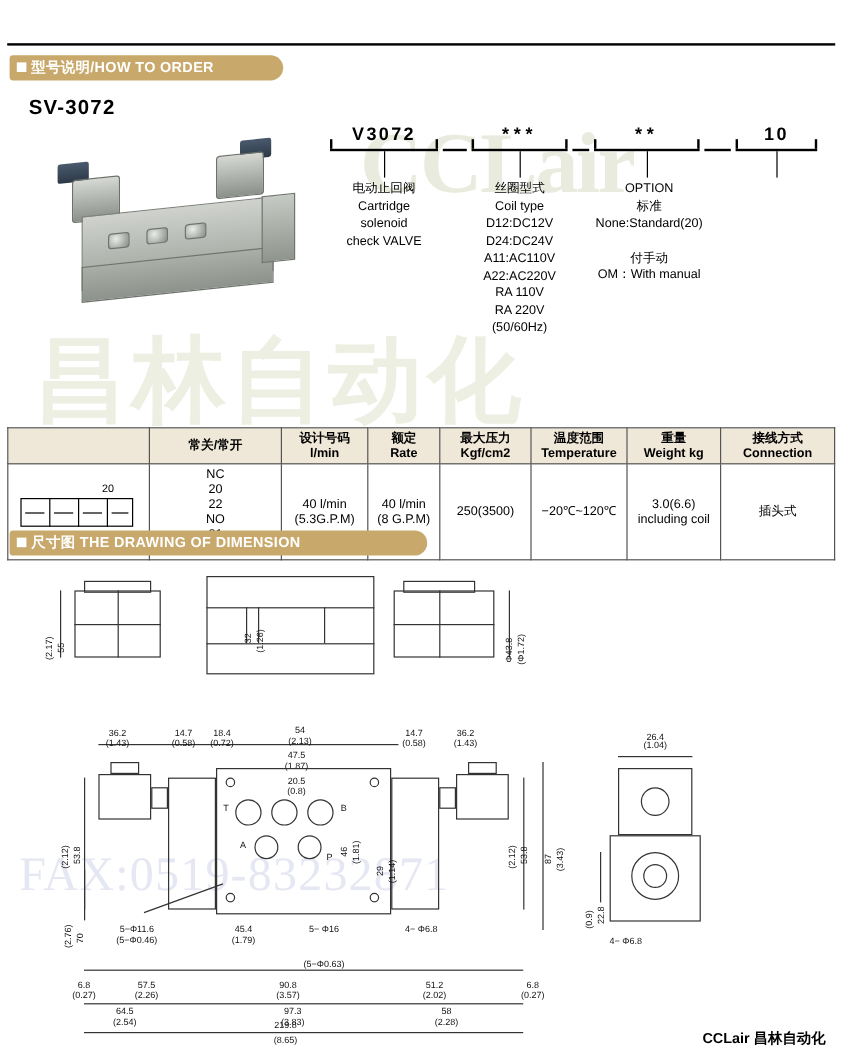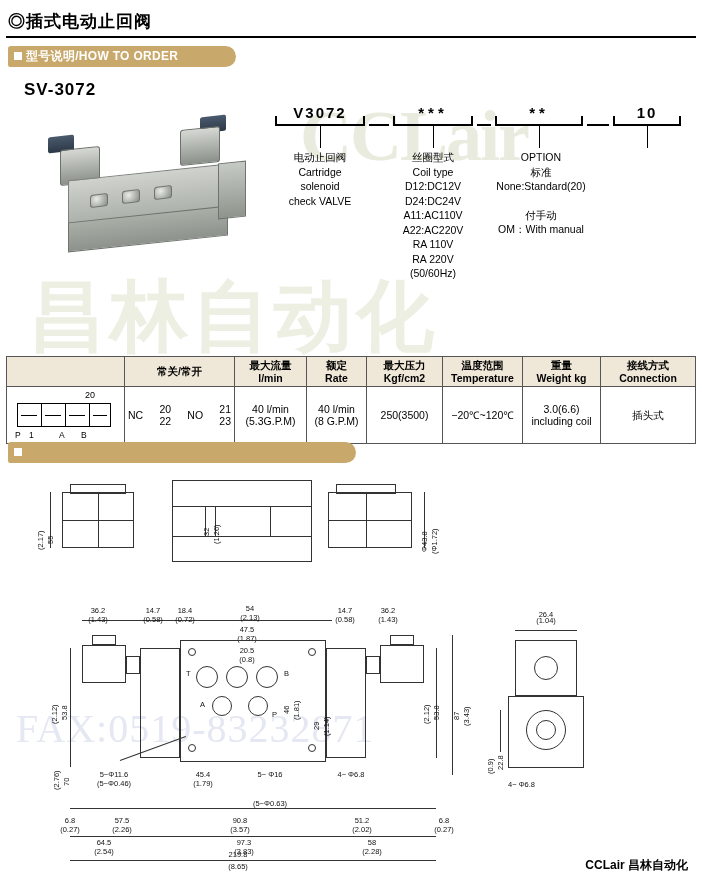--- a/index.html
+++ b/index.html
@@ -197,21 +197,20 @@
   .footer {
     position: absolute; right: 14px; bottom: 8px;
     font-size: 12px; font-weight: bold;
   }
 </style>
 </head>
 <body>
 
 <div class="page">
 
-  <div class="main-title">◎插式电动止回阀</div>
   <div class="title-underline"></div>
 
   <div class="wm-logo">CCLair</div>
   <div class="wm-cn">昌林自动化</div>
   <div class="wm-fax">FAX:0519-83232871</div>
 
   <div class="banner" id="banner-order">
     <span class="sq"></span>
     <span>型号说明/HOW TO ORDER</span>
   </div>
@@ -273,21 +272,21 @@
       <div>OM：With manual</div>
     </div>
   </div>
 
   <table class="spec-table">
     <thead>
       <tr>
         <th class="sym-cell"></th>
         <th style="width:110px;margin-left:48px;">常关/常开</th>
         <th style="width:72px;">
-          <div>最大流量</div>
+          <div>设计号码</div>
           <div>l/min</div>
         </th>
         <th style="width:60px;">
           <div>额定</div>
           <div>Rate</div>
         </th>
         <th style="width:76px;">
           <div>最大压力</div>
           <div>Kgf/cm2</div>
         </th>
@@ -318,21 +317,21 @@
             <div class="arrowline" style="left:38px; width:16px;"></div>
             <div class="arrowline" style="left:62px; width:16px;"></div>
             <div class="arrowline" style="left:86px; width:14px;"></div>
             <div class="lbl" style="left:8px; top:42px;">P</div>
             <div class="lbl" style="left:22px; top:42px;">1</div>
             <div class="lbl" style="left:52px; top:42px;">A</div>
             <div class="lbl" style="left:74px; top:42px;">B</div>
           </div>
         </td>
         <td>
-          <div style="display:flex; align-items:center; justify-content:space-between; gap:15px; font-size:10.5px;">
+          <div style="display:flex; align-items:center; justify-content:space-between; gap:0; font-size:10.5px;flex-direction:column;">
             <span>NC</span>
             <span>
               <div>20</div>
               <div>22</div>
             </span>
             <span>NO</span>
             <span>
               <div>21</div>
               <div>23</div>
             </span>
@@ -352,20 +351,21 @@
           <div>3.0(6.6)</div>
           <div>including coil</div>
         </td>
         <td>插头式</td>
       </tr>
     </tbody>
   </table>
 
   <div class="banner" id="banner-dim">
     <span class="sq"></span>
+    <span>尺寸图 THE DRAWING OF DIMENSION</span>
   </div>
 
   <div class="dim-area">
 
     <div class="dbox" style="left:62px; top:22px; width:72px; height:56px;"></div>
     <div class="dbox" style="left:70px; top:14px; width:56px; height:10px;"></div>
     <div class="dl" style="left:62px; top:50px; width:72px; height:1px;"></div>
     <div class="dl" style="left:98px; top:22px; width:1px; height:56px;"></div>
     <div class="dl" style="left:50px; top:22px; width:1px; height:56px;"></div>
     <div class="dtxt rot" style="left:46px; top:74px;">55</div>

